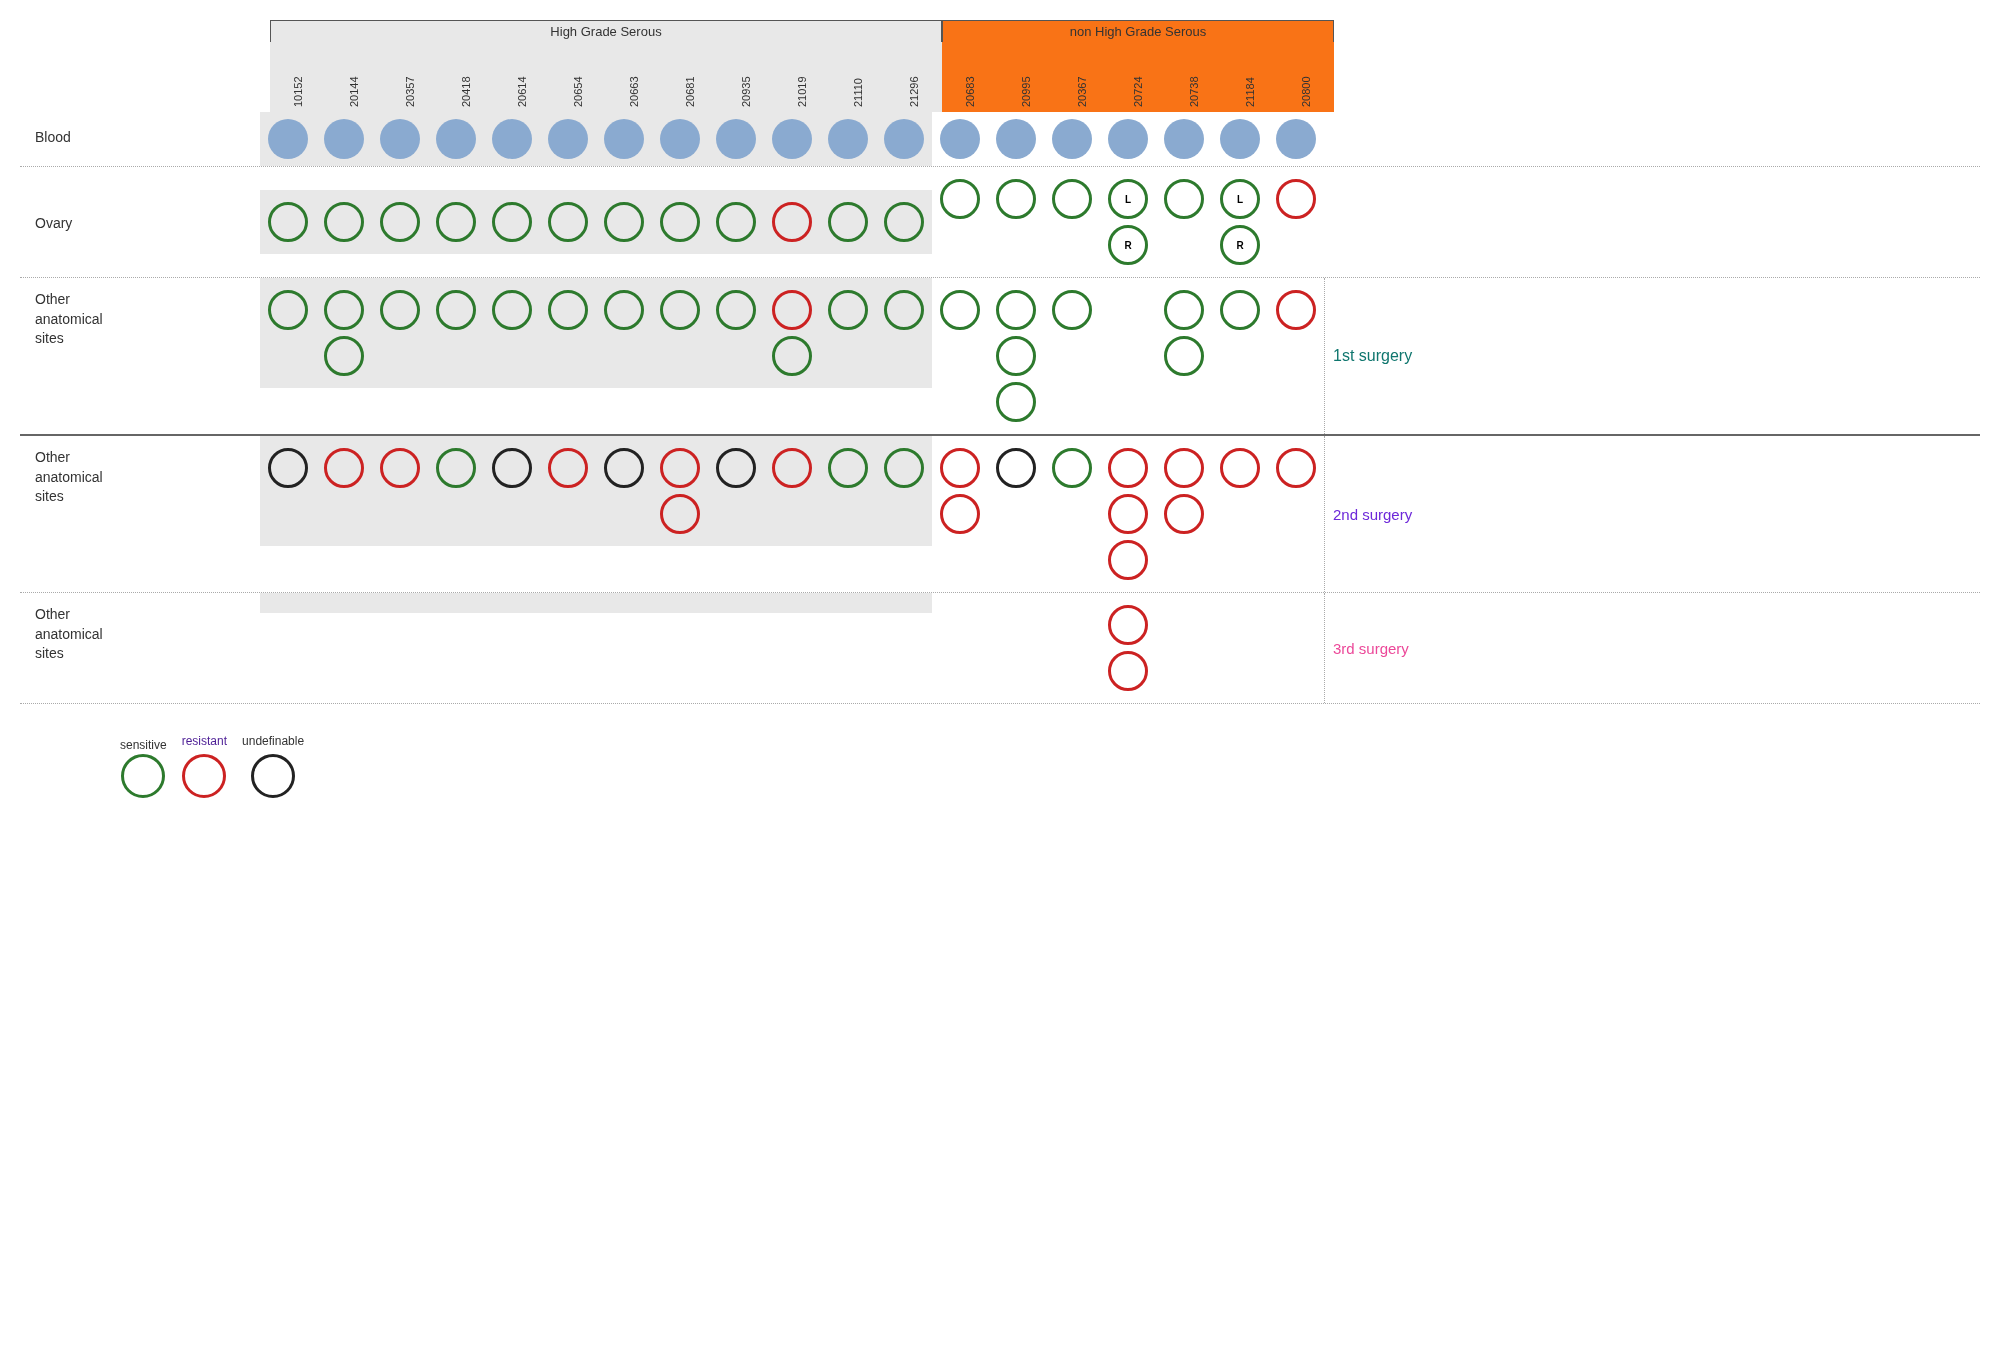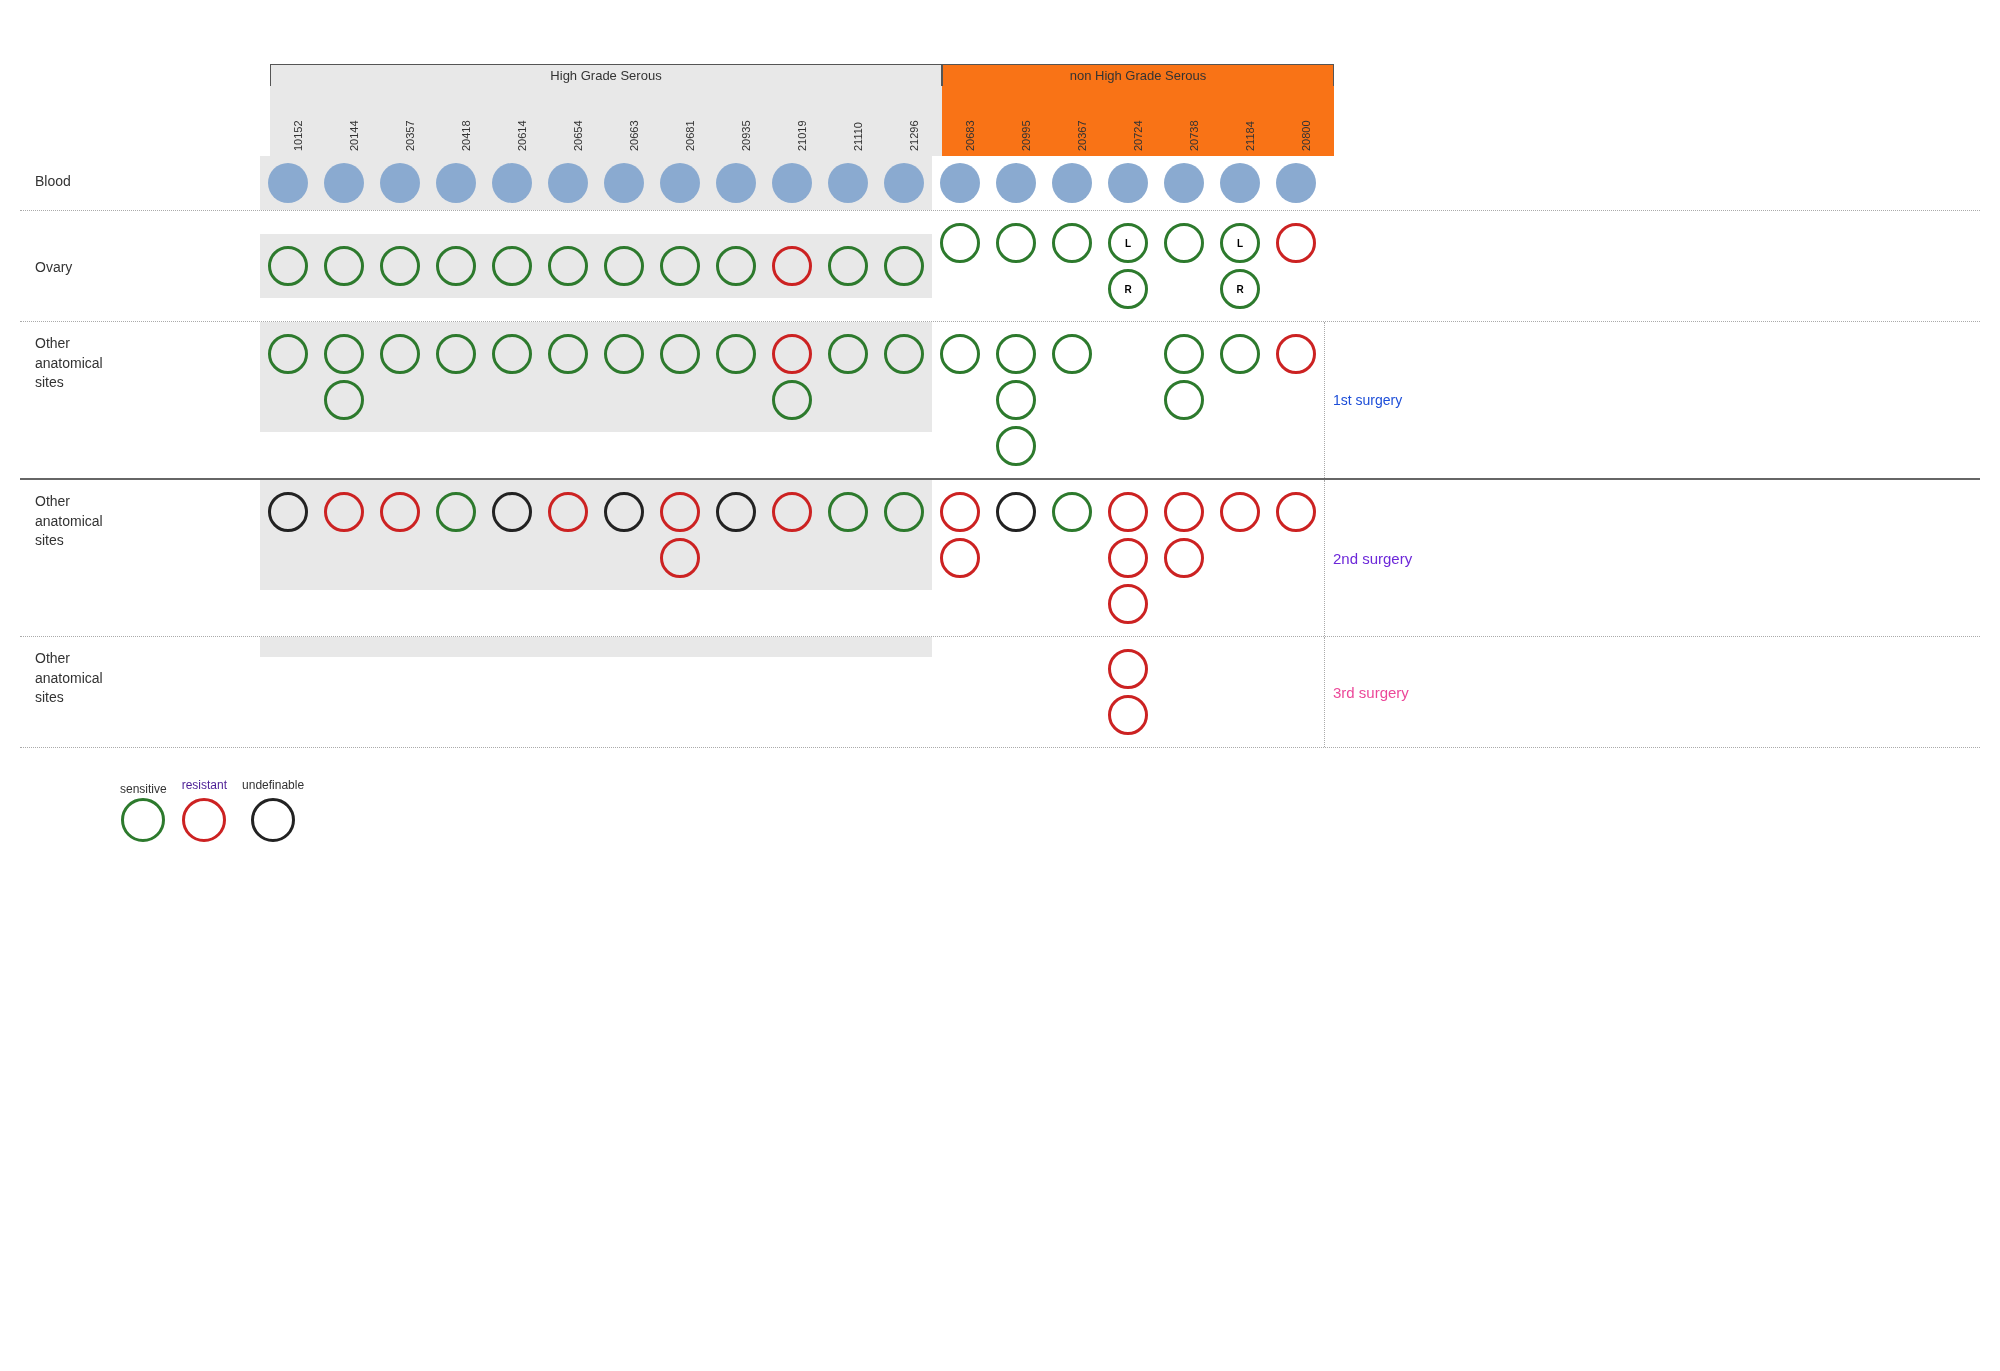--- a/index.html
+++ b/index.html
@@ -9,21 +9,20 @@
       width: 2000px;
       min-height: 1371px;
       position: relative;
       overflow: hidden;
     }
 
     .main-container {
       width: 2000px;
       padding: 20px 20px 20px 20px;
       position: relative;
-      margin-top: 44px;
     }
 
     .circle {
       width: 40px;
       height: 40px;
       border-radius: 50%;
       display: flex;
       align-items: center;
       justify-content: center;
       font-size: 11px;
@@ -381,21 +380,21 @@
 
       <div class="col-cell">
           <div class="circle circle-outline-green"></div>
         </div>
 
       <div class="col-cell">
           <div class="circle circle-outline-red"></div>
         </div>
     </div>
 
-    <div style="display:flex; align-items:center; padding-left:8px; border-left:1px dotted #aaa; font-size:14px; color:#1d4ed8; white-space:nowrap; align-self:stretch;">1st surgery</div>
+    <div style="display:flex; align-items:center; padding-left:8px; border-left:1px dotted #aaa; font-size:16px; color:#0f766e; white-space:nowrap; align-self:stretch;">1st surgery</div>
   </div>
 
   <div style="display:flex; flex-direction:row; border-bottom:1px dotted #aaa; align-items:flex-start; position:relative;">
     <div class="label-col" style="padding-top:12px; white-space:pre-line; line-height:1.4;">Other
 anatomical
 sites</div>
 
     <div style="display:flex; flex-direction:row; background:#e8e8e8; flex-wrap:nowrap; align-items:flex-start; padding: 5px 0;">
 
       <div class="col-cell">

